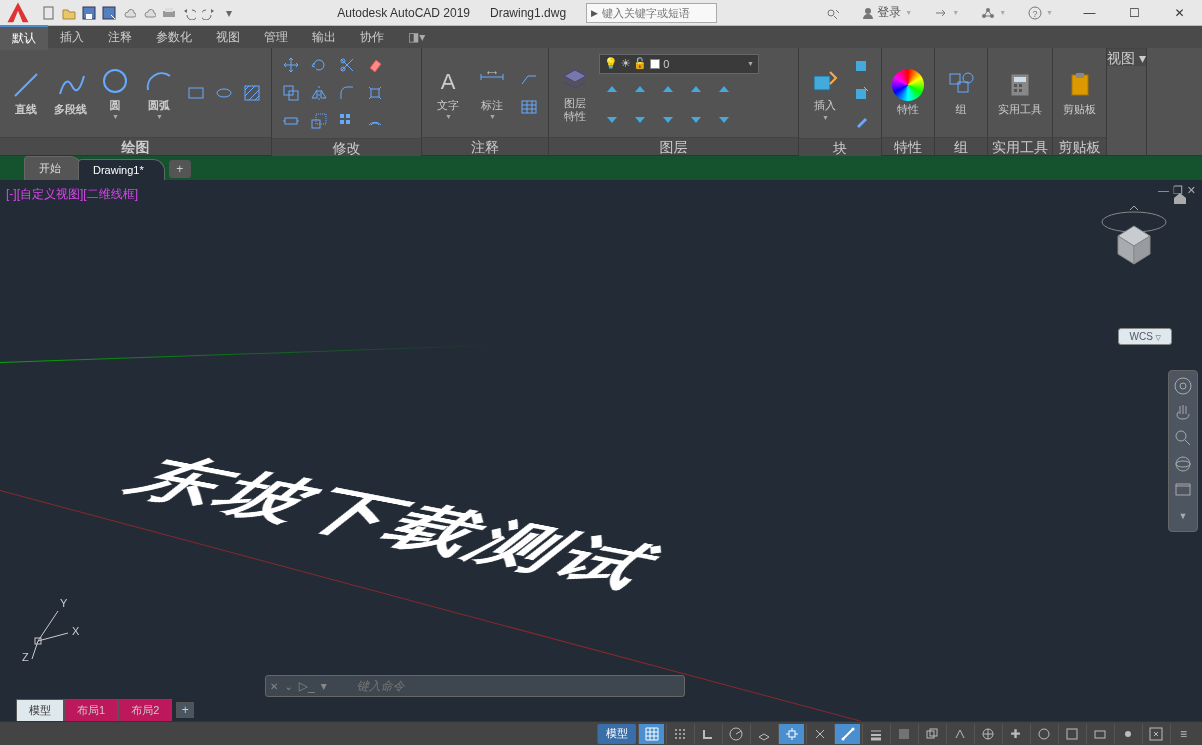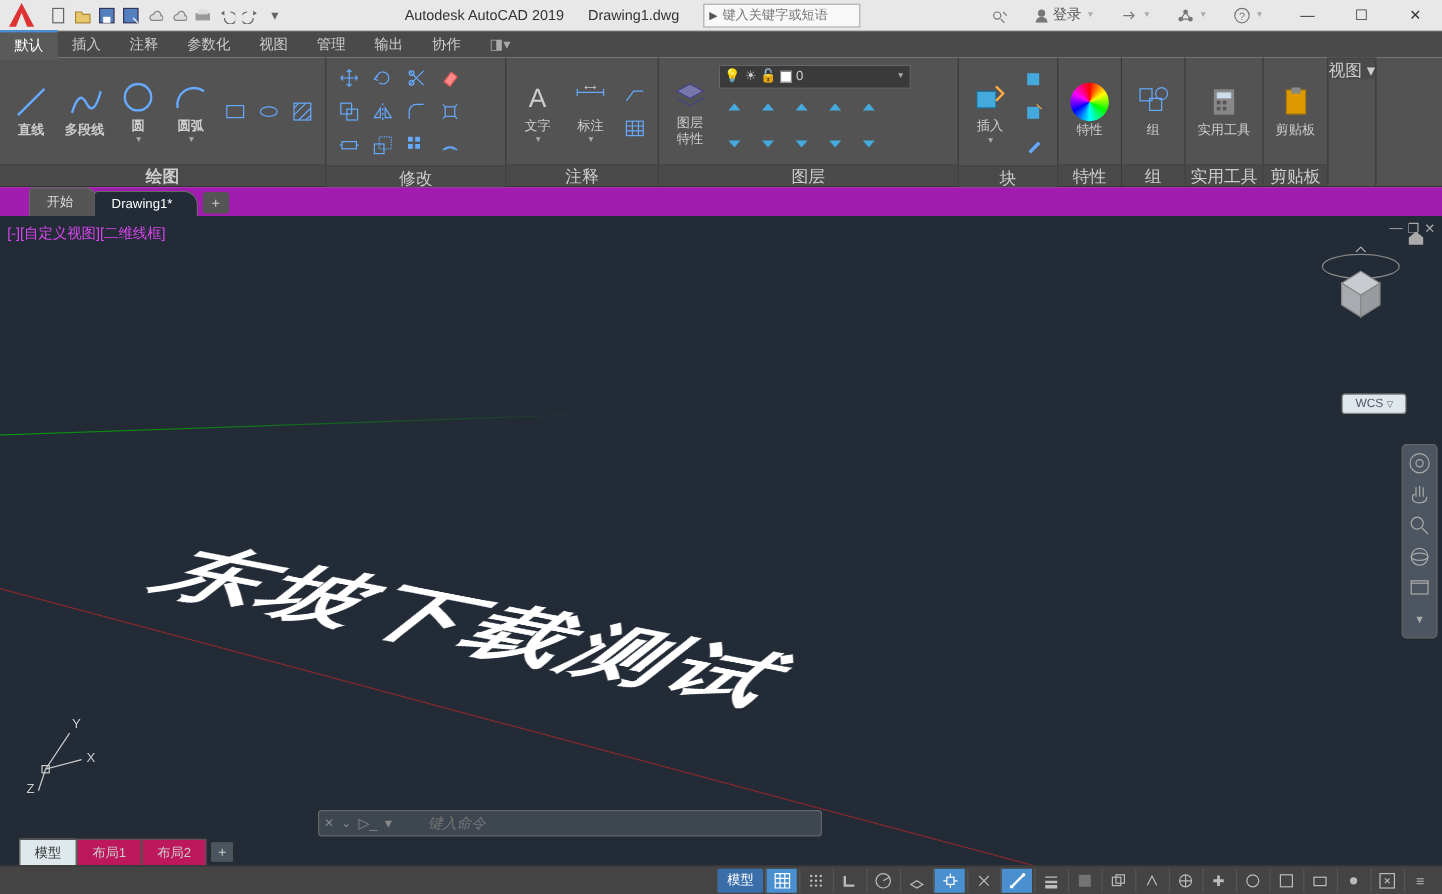--- a/index.html
+++ b/index.html
@@ -34,21 +34,21 @@
 .big-btn { display: flex; flex-direction: column; align-items: center; gap: 2px; padding: 2px 4px; color: #ccc; font-size: 11px; min-width:38px;}
 .big-btn .ic { width: 32px; height: 32px; display:flex; align-items:center; justify-content:center; }
 .big-btn .lbl { text-align:center; line-height:1.1;}
 .small-grid { display: grid; grid-template-columns: repeat(3, 26px); grid-auto-rows: 26px; gap: 2px; }
 .small-grid.g4 { grid-template-columns: repeat(4, 26px); }
 .small-btn { width: 26px; height: 26px; display:flex; align-items:center; justify-content:center; color:#aaa; }
 .layer-combo { display:flex; align-items:center; gap:3px; background:#3a3a3a; border:1px solid #666; padding:1px 4px; height:20px; min-width:160px; color:#ccc; font-size:11px;}
 .color-wheel { width:32px; height:32px; border-radius:50%; background: conic-gradient(red,yellow,lime,cyan,blue,magenta,red);}
 
 
-.doctabs { height: 24px; background: #a21caf; display: flex; align-items: flex-end; padding-left: 24px; gap:0;}
+.doctabs { height: 24px; background: #14532d; display: flex; align-items: flex-end; padding-left: 24px; gap:0;}
 .doctab { padding: 4px 20px 4px 14px; background: #555; color: #ddd; font-size: 11px; border-radius: 4px 12px 0 0; margin-right:-4px; border:1px solid #666; border-bottom:none;}
 .doctab.active { background: #232b36; color: #fff; position:relative; z-index:1;}
 .doctab-add { width:22px; height:18px; background:#555; border-radius:3px; display:flex; align-items:center; justify-content:center; margin-left:8px; color:#ccc; margin-bottom:2px;}
 
 
 .canvas-wrap { position: relative; height: 541px; background: #232b36; overflow:hidden;}
 .viewport-label { position:absolute; top:6px; left:6px; color:#d946ef; font-size:12px;}
 .viewcube-area { position:absolute; top:16px; right:28px; width:80px; height:90px; }
 .nav-bar { position:absolute; right:4px; top:190px; width:30px; background:#4c5560; border:1px solid #666; border-radius:4px; display:flex; flex-direction:column; gap:4px; padding:4px 0; align-items:center;}
 .nav-bar .nb { width:22px; height:22px; color:#aaa; display:flex; align-items:center; justify-content:center;}

